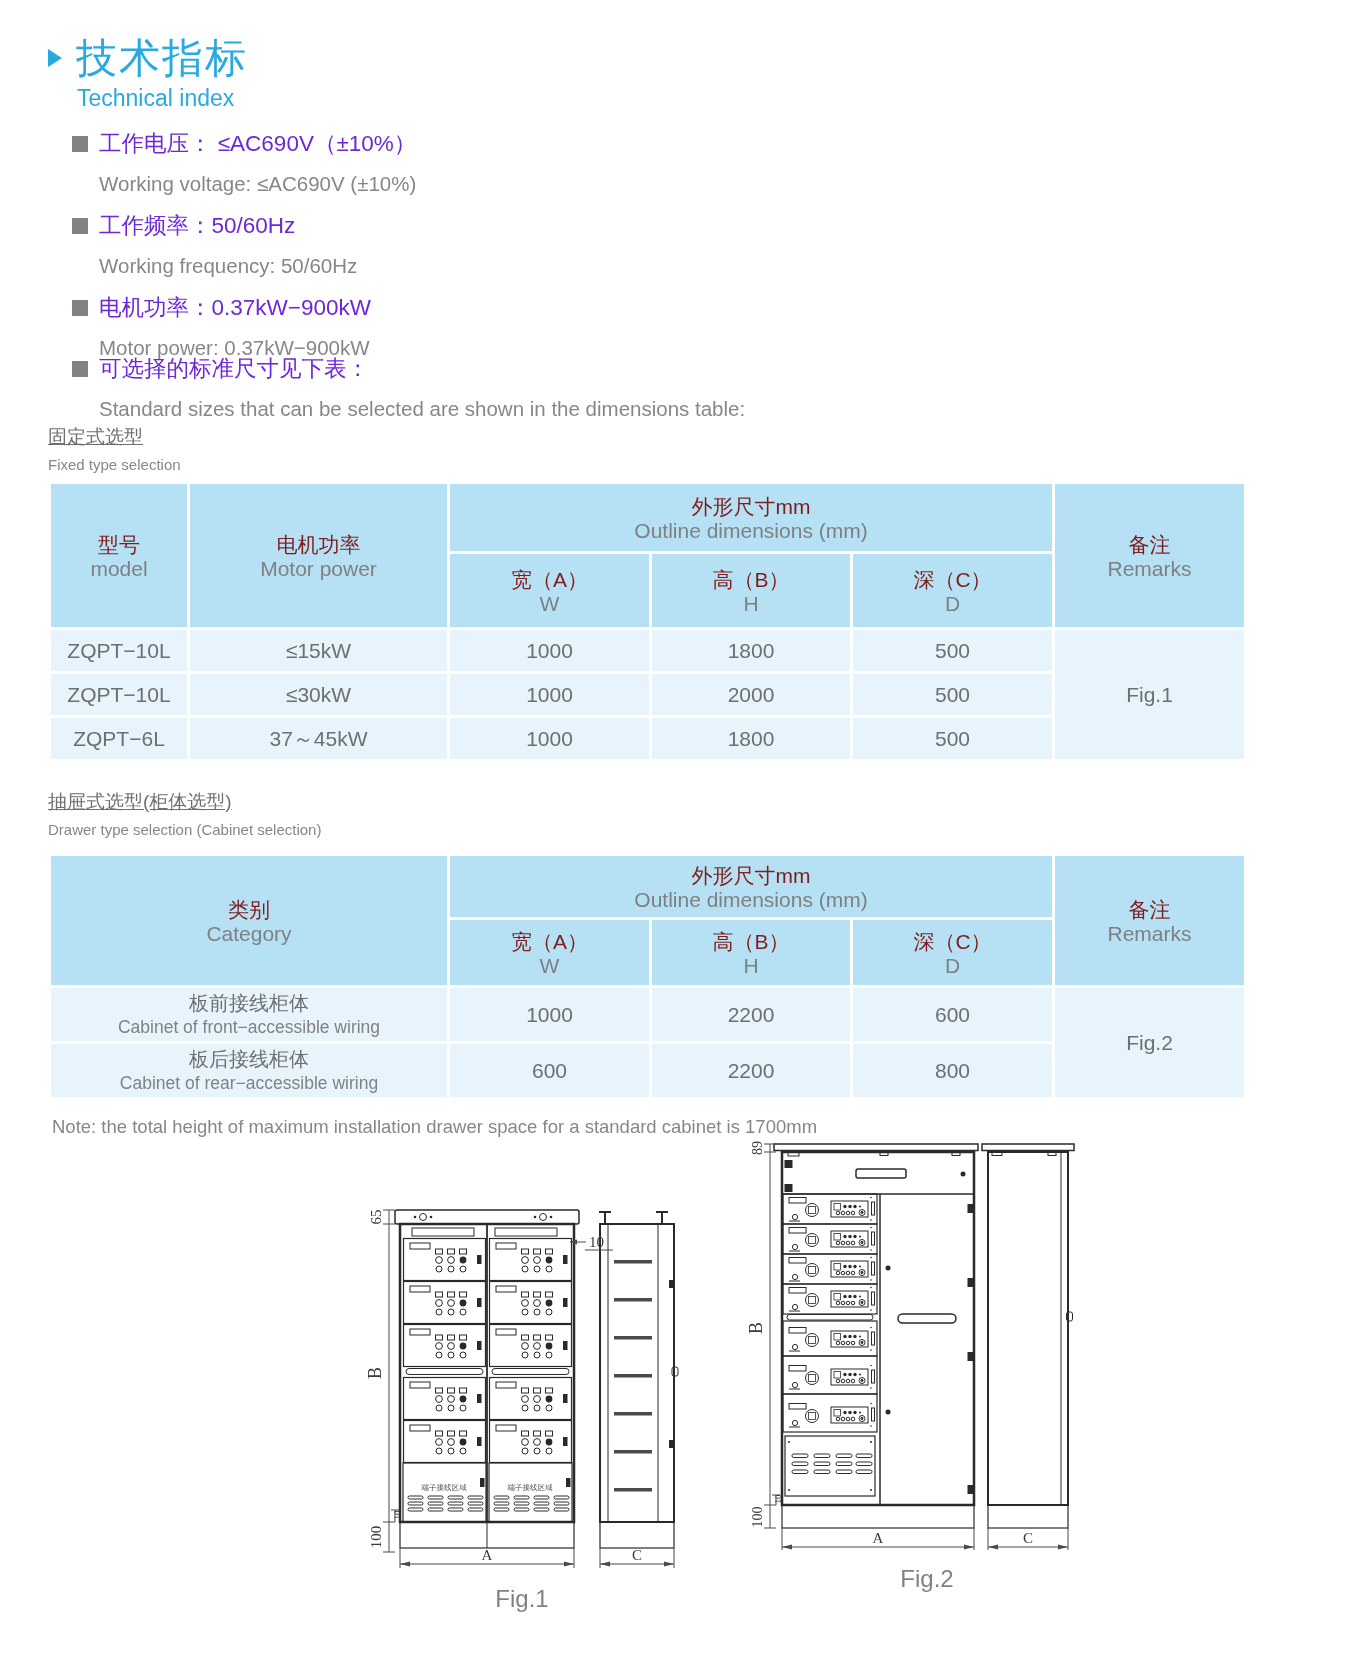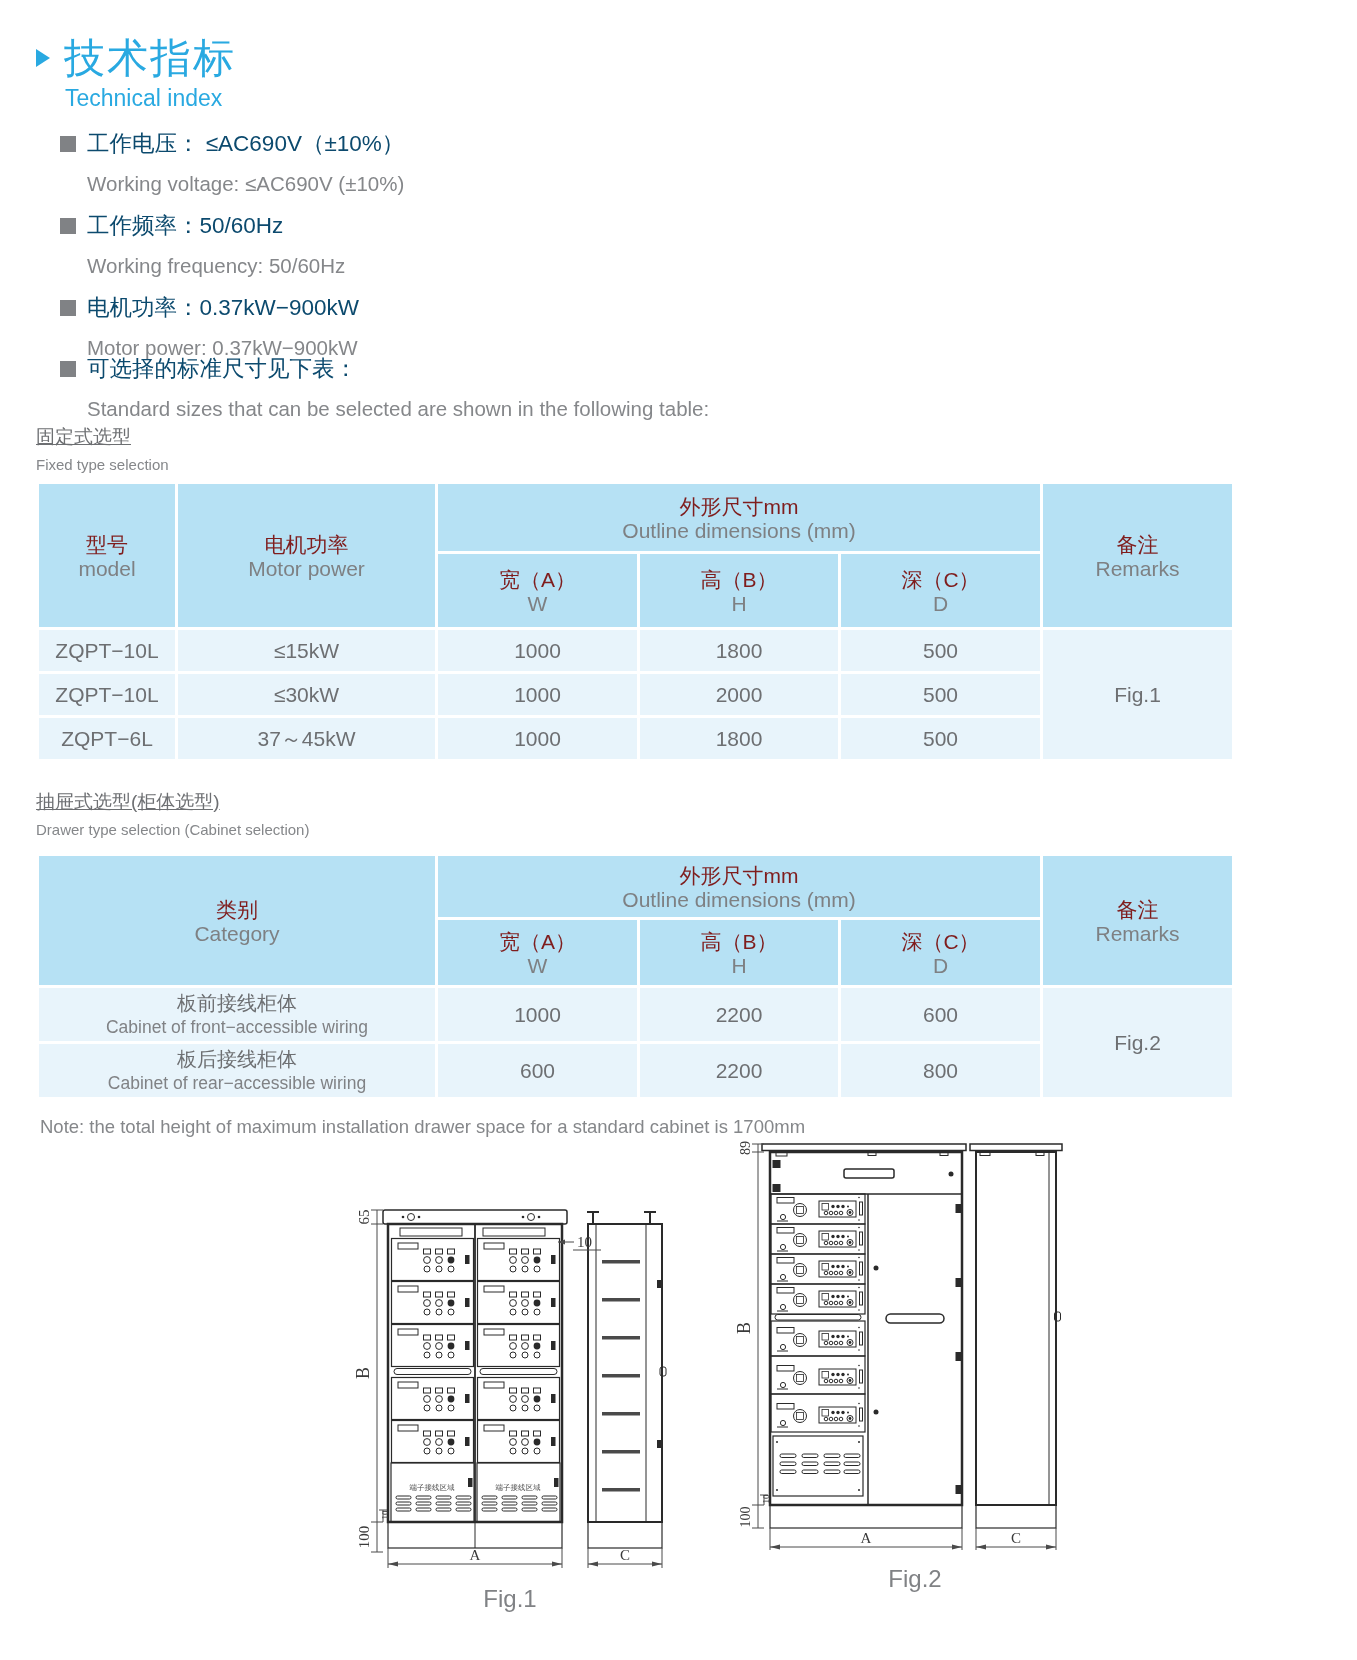--- a/index.html
+++ b/index.html
@@ -1,27 +1,27 @@
 <!DOCTYPE html>
 <html><head>
 <meta charset="utf-8">
 <style>
   * { margin:0; padding:0; box-sizing:border-box; }
   body { background:#ffffff; }
   .page {
     position:relative; width:1243px; height:1660px; background:#ffffff;
-    font-family:"Liberation Sans", sans-serif; color:#77787b; overflow:hidden;
+    font-family:"Liberation Sans", sans-serif; color:#77787b; overflow:hidden;margin-left:12px;
   }
   .abs { position:absolute; }
   
   .title-marker { width:0; height:0; border-left:14px solid #29a9e1; border-top:9px solid transparent; border-bottom:9px solid transparent; }
   .title-cn { font-size:41px; color:#29a9e1; letter-spacing:2px; }
   .title-en { font-size:23px; color:#29a9e1; }
   
-  .spec-cn { display:flex; align-items:center; font-size:22.5px; color:#0c4a6e; margin-bottom:13px; white-space:nowrap; }
+  .spec-cn { display:flex; align-items:center; font-size:22.5px; color:#6d28d9; margin-bottom:13px; white-space:nowrap; }
   .bullet { display:inline-block; width:16px; height:16px; background:#808285; margin-right:11px; flex:none; }
   .spec-en { font-size:20.5px; color:#85878a; padding-left:27px; margin-bottom:14px; white-space:nowrap; }
   
   .sec-cn { font-size:19px; color:#6d6f72; text-decoration:underline; }
   .sec-en { font-size:15px; color:#85878a; margin-top:6px; }
   
   table.spec-table { border-collapse:collapse; table-layout:fixed; }
   table.spec-table td { border:3px solid #ffffff; text-align:center; vertical-align:middle; padding:0; }
   td.th { background:#b6e1f4; }
   td.tdata { background:#e8f4fb; font-size:21px; color:#6d6f72; }
@@ -63,21 +63,21 @@
       </div>
     <div class="spec-en">Motor power: 0.37kW−900kW</div>
   </div>
 
 
   <div class="abs" style="left:60px; top:353px;">
     <div class="spec-cn">
         <span class="bullet"></span>
         <span>可选择的标准尺寸见下表：</span>
       </div>
-    <div class="spec-en">Standard sizes that can be selected are shown in the following table:</div>
+    <div class="spec-en">Standard sizes that can be selected are shown in the dimensions table:</div>
   </div>
 
   <div class="abs" style="left:36px; top:424px;">
     <div class="sec-cn">固定式选型</div>
     <div class="sec-en">Fixed type selection</div>
   </div>
 
   <table class="spec-table abs" style="left:36px; top:481px; width:1196px;">
     <colgroup>
         <col style="width:139px">

